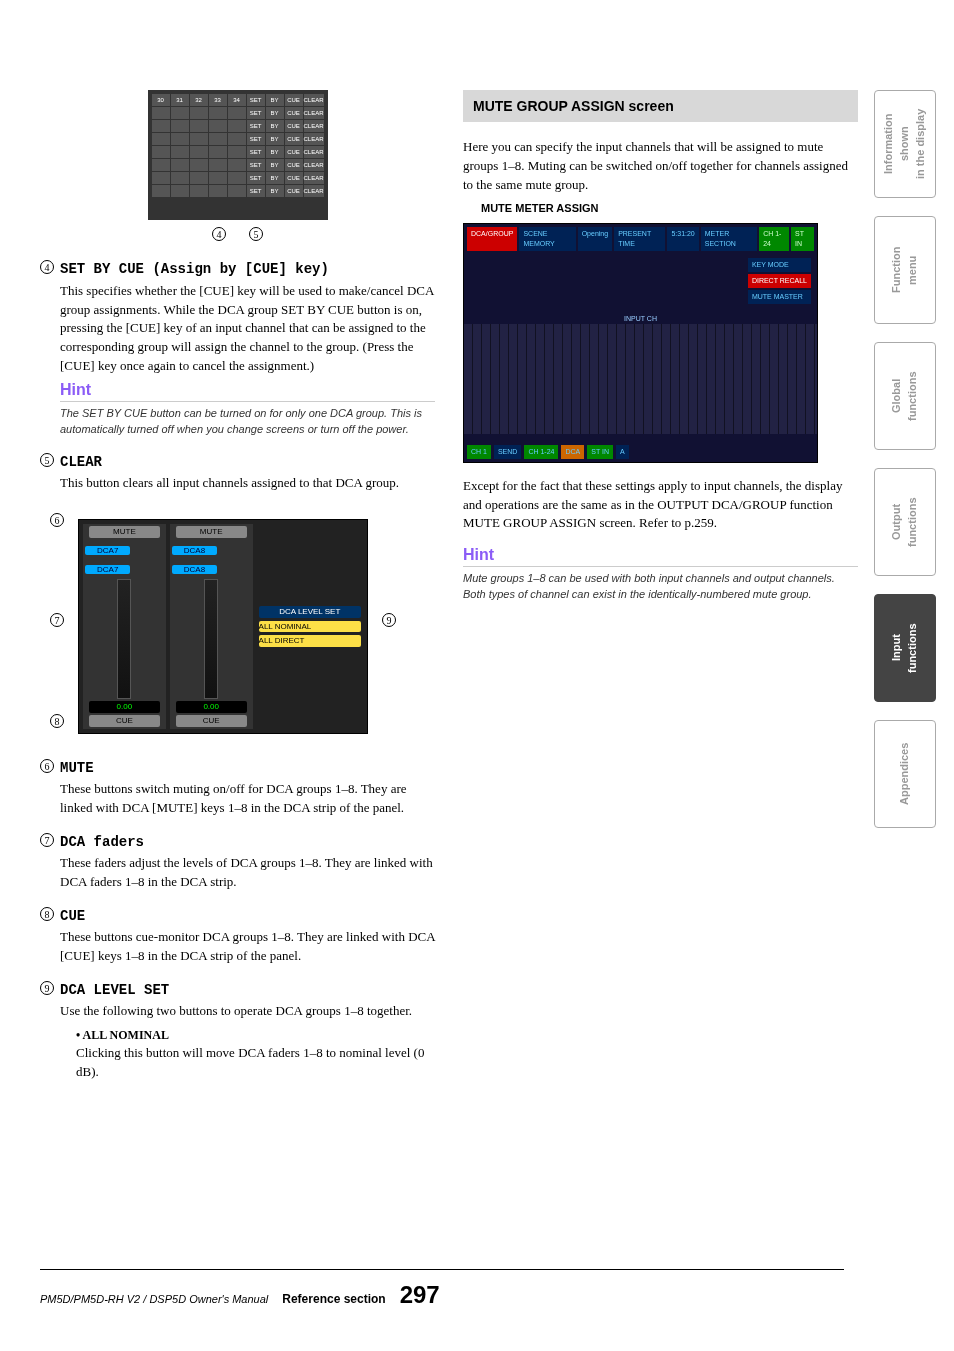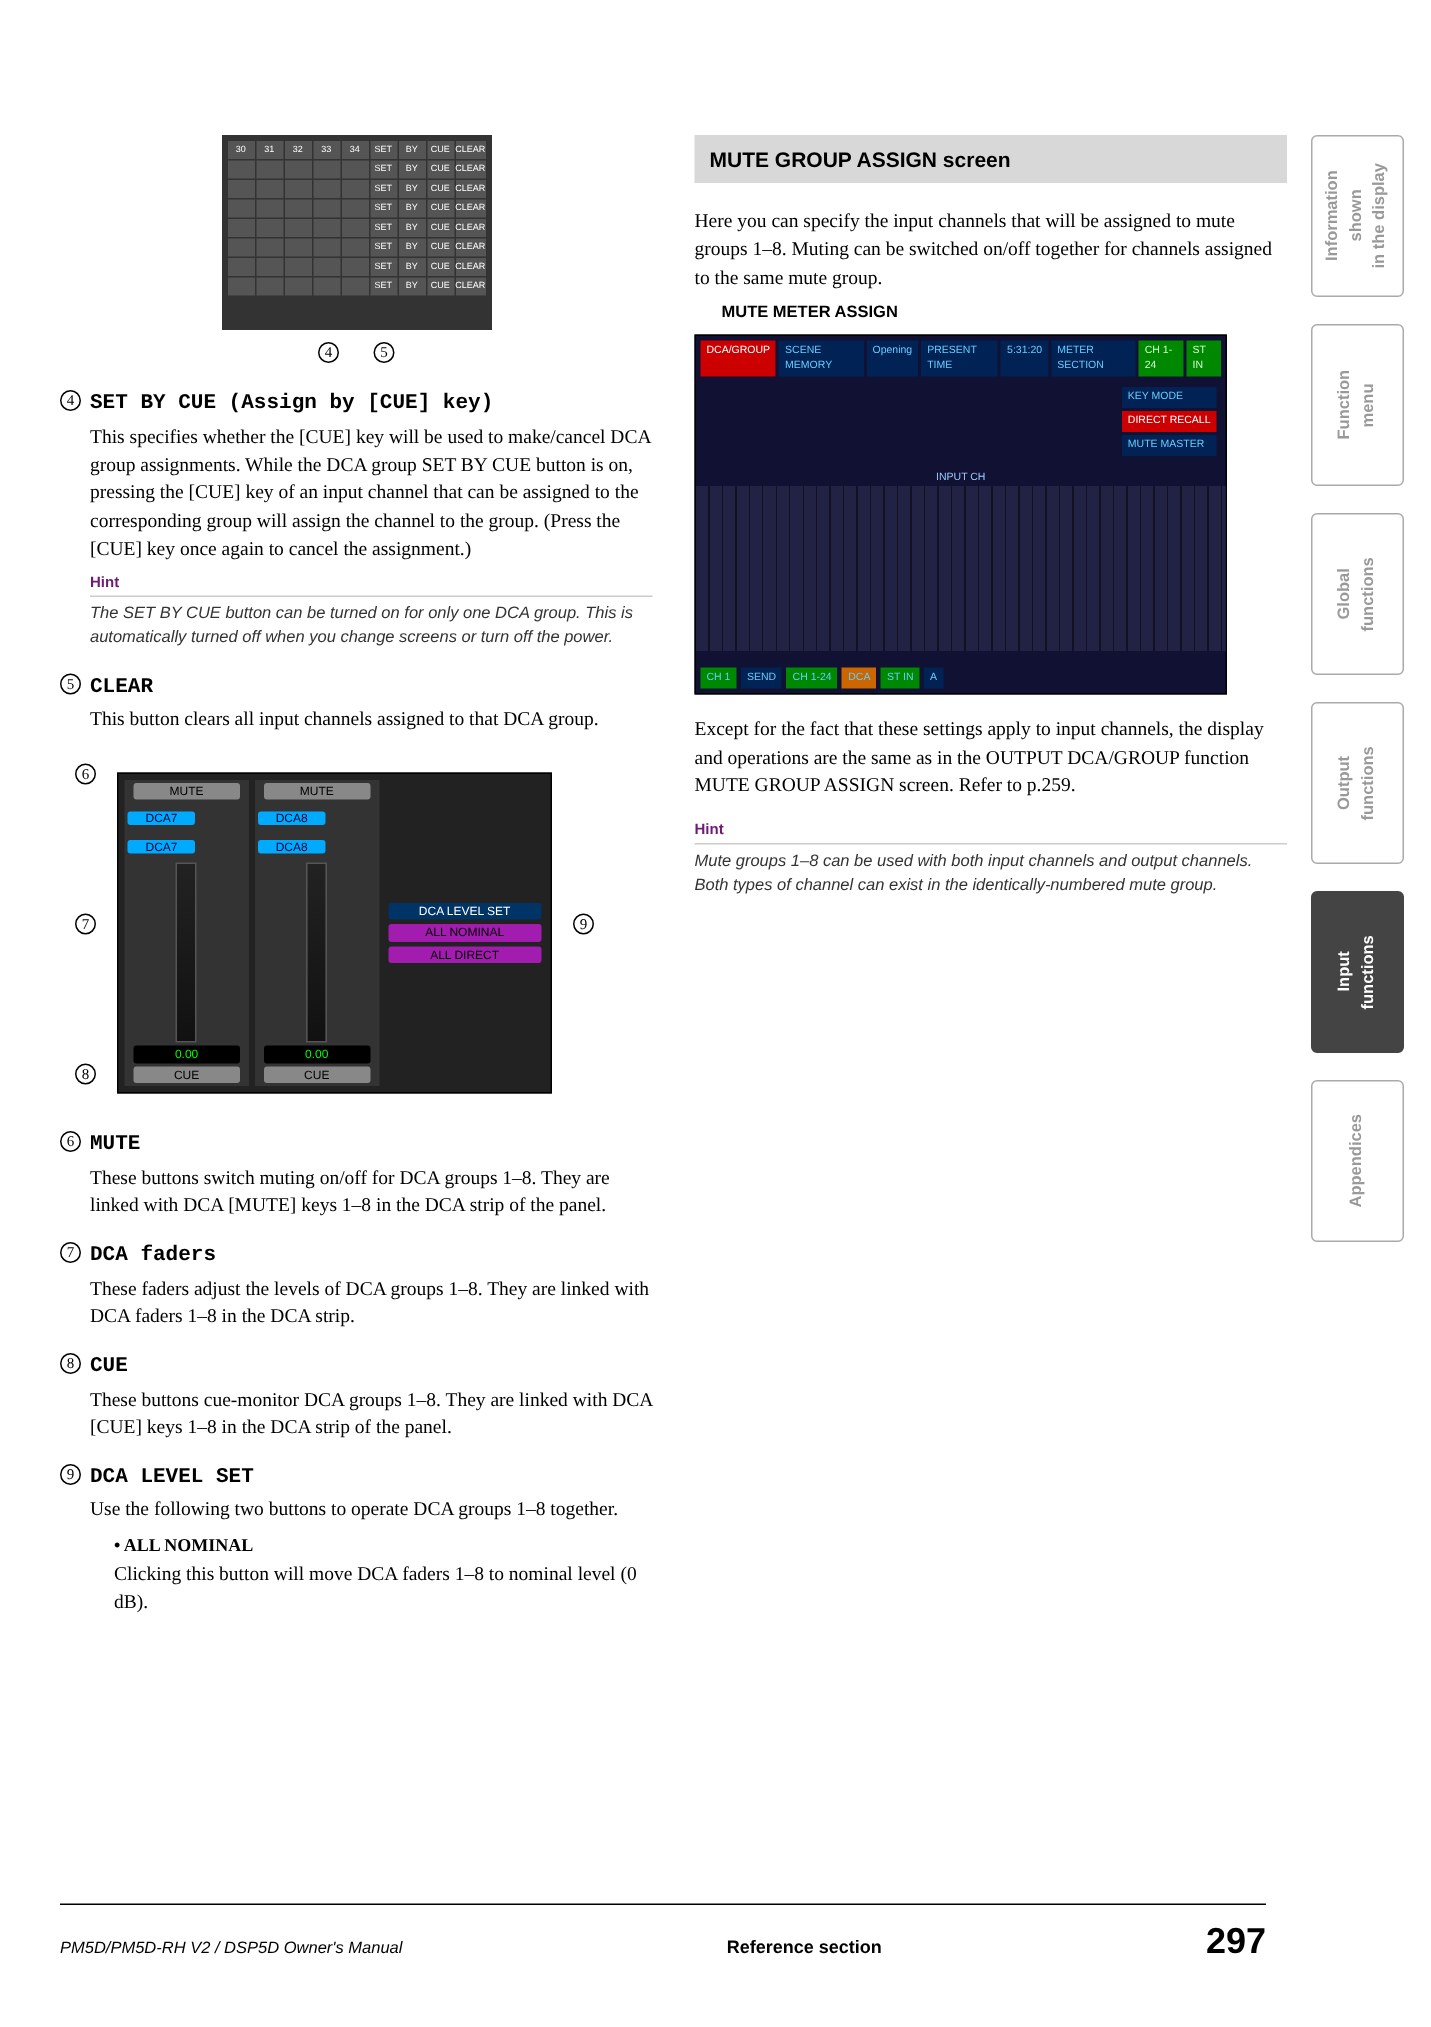--- a/index.html
+++ b/index.html
@@ -58,21 +58,21 @@
   }
   .imgblock-row { display: flex; gap: 1px; margin-bottom: 1px; }
   .imgblock-cell { background: #555; flex: 1; height: 12px; display:flex; align-items:center; justify-content:center; font-size:6px; color:#fff; }
   .callouts { text-align:center; margin-bottom: 16px; font-size: 12px; }
   .circled { display:inline-block; border:1px solid #000; border-radius:50%; width:14px; height:14px; line-height:13px; text-align:center; font-size:10px; margin: 0 10px; }
   .item { margin-bottom: 14px; }
   .item-head { display:flex; align-items:flex-start; gap:6px; }
   .item-head .circled { margin:0; flex-shrink:0; margin-top:1px; }
   .item-title { font-weight: bold; font-family: Liberation Mono, monospace; font-size: 14px; }
   .item-body { margin-left: 20px; margin-top: 2px; }
-  .hint-label { font-family: Arial, sans-serif; font-weight: bold; color: #701a75; font-size: 10px; display:inline-block; }
+  .hint-label { font-family: Arial, sans-serif; font-weight: bold; color: #8b5cf6; font-size: 16px; display:inline-block; }
   .hint-line { border-bottom:1px solid #ccc; margin-bottom:4px; }
   .hint-text { font-family: Arial, sans-serif; font-style: italic; font-size: 11px; color: #333; margin-left: 0; margin-bottom:10px; }
   .bullet-head { font-weight: bold; font-family: Georgia, serif; font-size: 12px; }
   .bullet-item { margin-left: 36px; margin-top:6px; }
   .screen-title-bar {
     background: #d8d8d8;
     padding: 6px 10px;
     font-family: Arial, sans-serif;
     font-weight: bold;
     font-size: 14px;
@@ -86,38 +86,38 @@
     padding:4px;
     display:flex;
     gap:4px;
     font-family: Arial, sans-serif;
   }
   .dca-col { flex:1; background:#333; padding:2px; display:flex; flex-direction:column; align-items:center; gap:2px; }
   .dca-btn { background:#888; width:90%; text-align:center; font-size:8px; color:#000; border-radius:2px; }
   .dca-label { background:#0af; color:#003; font-size:8px; padding:0 12px; border-radius:2px; }
   .dca-fader { width:14px; height:120px; background:linear-gradient(#222,#111); border:1px solid #555; }
   .dca-side { flex:1.3; display:flex; flex-direction:column; justify-content:center; gap:3px; padding:2px; }
-  .dca-side-btn { background:#a21caf; font-size:8px; text-align:center; border-radius:2px; color:#000; }
+  .dca-side-btn { background:#fde047; font-size:8px; text-align:left; border-radius:2px; color:#000; }
   .dca-side-title { background:#036; color:#fff; font-size:8px; text-align:center; border-radius:2px; }
   .dca-callouts { font-size:11px; margin-bottom:12px; }
   .screenshot { width:355px; height:240px; background:#113; border:1px solid #000; margin:6px 0 6px 0; position:relative; font-family:Arial,sans-serif; font-size:7px; color:#9cf; }
   .screenshot-top { display:flex; gap:2px; padding:3px; }
   .screenshot-cell { background:#025; padding:2px 4px; color:#6cf; }
   .screenshot-label { font-family:Arial,sans-serif; font-weight:bold; font-size:11px; margin: 6px 0 2px 18px; }
   .footer {
     position:absolute;
     bottom: 38px;
     left: 40px;
     right: 110px;
     border-top: 1px solid #000;
     padding-top: 8px;
     display:flex;
-    justify-content:space-between;
+    justify-content:flex-start;
     align-items:baseline;
-    gap: 28px;
+    gap: 14px;
     font-family: Arial, sans-serif;
   }
   .footer .doc { font-style:italic; font-size:11px; }
   .footer .sec { font-weight:bold; font-size:12px; }
   .footer .pg { font-weight:bold; font-size:24px; }
 </style>
 </head>
 <body>
 
 <div class="page">

